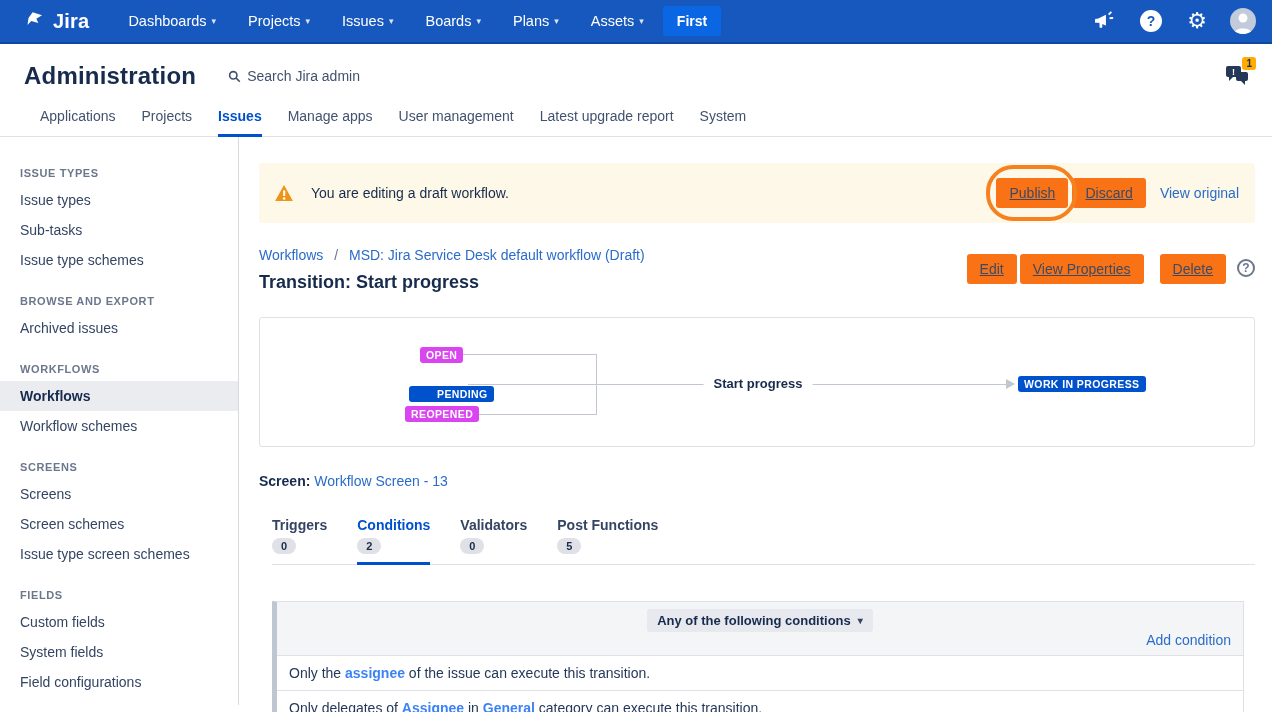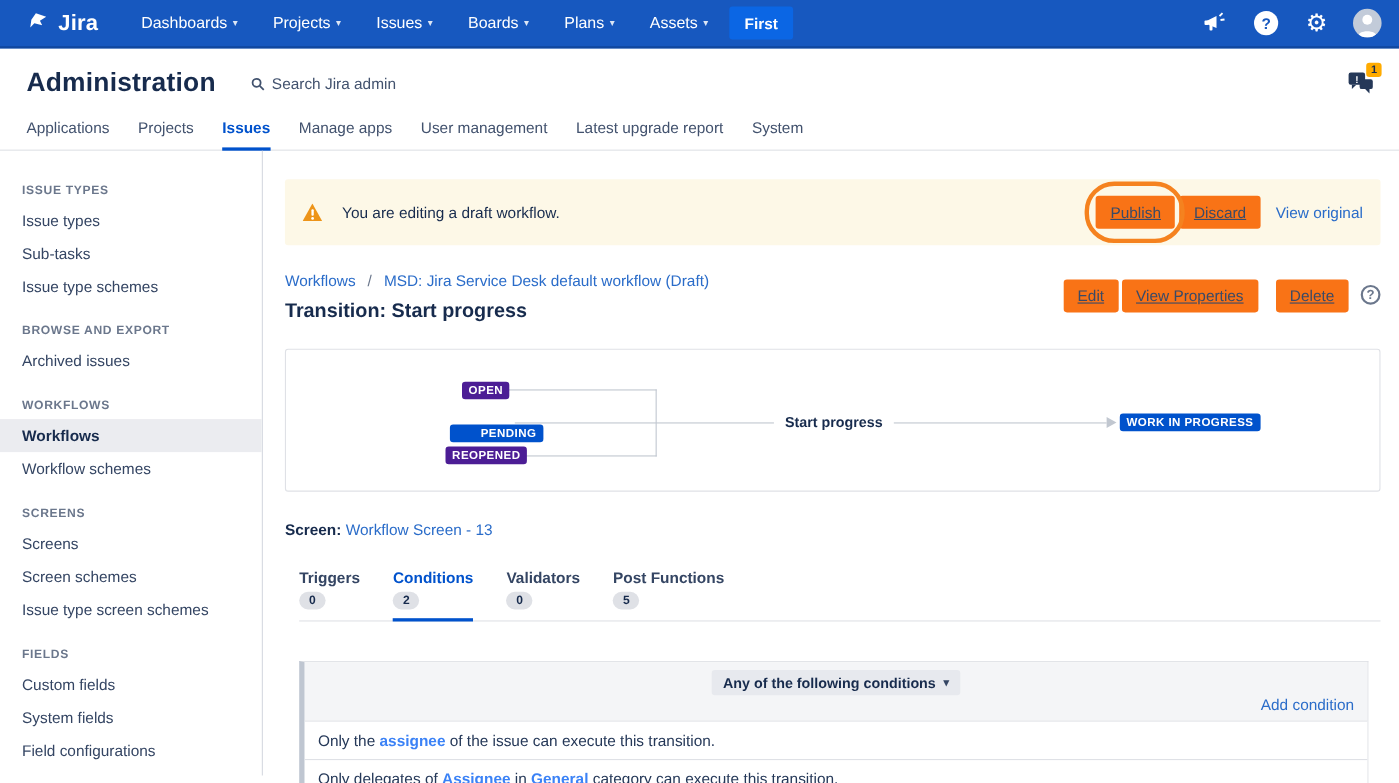--- a/index.html
+++ b/index.html
@@ -38,21 +38,21 @@
     color:#42526E; font-size:14px; cursor:pointer; }
   .admin-right { margin-left:auto; display:flex; align-items:center; gap:12px; }
   .bubble-wrap { position:relative; width:28px; height:28px; cursor:pointer; }
   .bubble-badge { position:absolute; top:-5px; right:-4px; background:#FFAB00; color:#172B4D;
     font-size:10px; font-weight:bold; border-radius:3px; padding:1px 4px; line-height:1.1; }
   .back-btn { background:#F1F2F4; border:none; border-radius:3px; color:#344563;
     font-size:14px; padding:8px 14px; display:flex; align-items:center; gap:8px; cursor:pointer;
     font-family:"Liberation Sans", sans-serif; }
 
   
-  .admin-tabs { display:flex; gap:26px; padding:0 24px; border-bottom:1px solid #DFE1E6; }
+  .admin-tabs { display:flex; gap:26px; padding:0 40px; border-bottom:1px solid #DFE1E6; }
   .admin-tab { font-size:14px; color:#42526E; padding:4px 0 10px; cursor:pointer;
     border-bottom:3px solid transparent; margin-bottom:-1px; }
   .admin-tab.active { color:#0052CC; font-weight:bold; border-bottom-color:#0052CC; }
 
   
   .page-body { display:flex; height:568px; }
   .sidebar { width:239px; flex:0 0 239px; border-right:1px solid #D5D9E0; padding-top:10px; overflow:hidden; }
   .side-heading { font-size:11px; font-weight:bold; color:#6B778C; letter-spacing:.6px;
     margin:20px 20px 6px; }
   .side-item { font-size:14px; color:#344563; padding:7px 20px; cursor:pointer; }
@@ -81,21 +81,21 @@
   .title-actions .gap { width:10px; }
   .q-icon { width:18px; height:18px; border-radius:50%; border:2px solid #6B778C; color:#6B778C;
     font-size:12px; font-weight:bold; display:flex; align-items:center; justify-content:center;
     margin:5px 0 0 8px; cursor:pointer; }
 
   
   .diagram { position:relative; border:1px solid #DFE1E6; border-radius:3px; height:130px;
     margin-top:24px; background:#fff; }
   .state { position:absolute; font-size:10.5px; font-weight:bold; color:#fff; letter-spacing:.4px;
     padding:2px 6px; border-radius:3px; line-height:12px; }
-  .state.grey { background:#4c1d95; }
+  .state.grey { background:#d946ef; }
   .state.blue { background:#0052CC; }
   .wire { position:absolute; background:#C1C7D0; }
   .arrow-head { position:absolute; width:0; height:0; border-left:9px solid #C1C7D0;
     border-top:5px solid transparent; border-bottom:5px solid transparent; }
   .trans-label { position:absolute; transform:translateX(-50%); background:#fff; padding:0 10px;
     font-size:13px; font-weight:bold; color:#172B4D; line-height:16px; }
 
   
   .screen-row { margin-top:26px; font-size:14px; }
   .screen-row b { color:#172B4D; }

